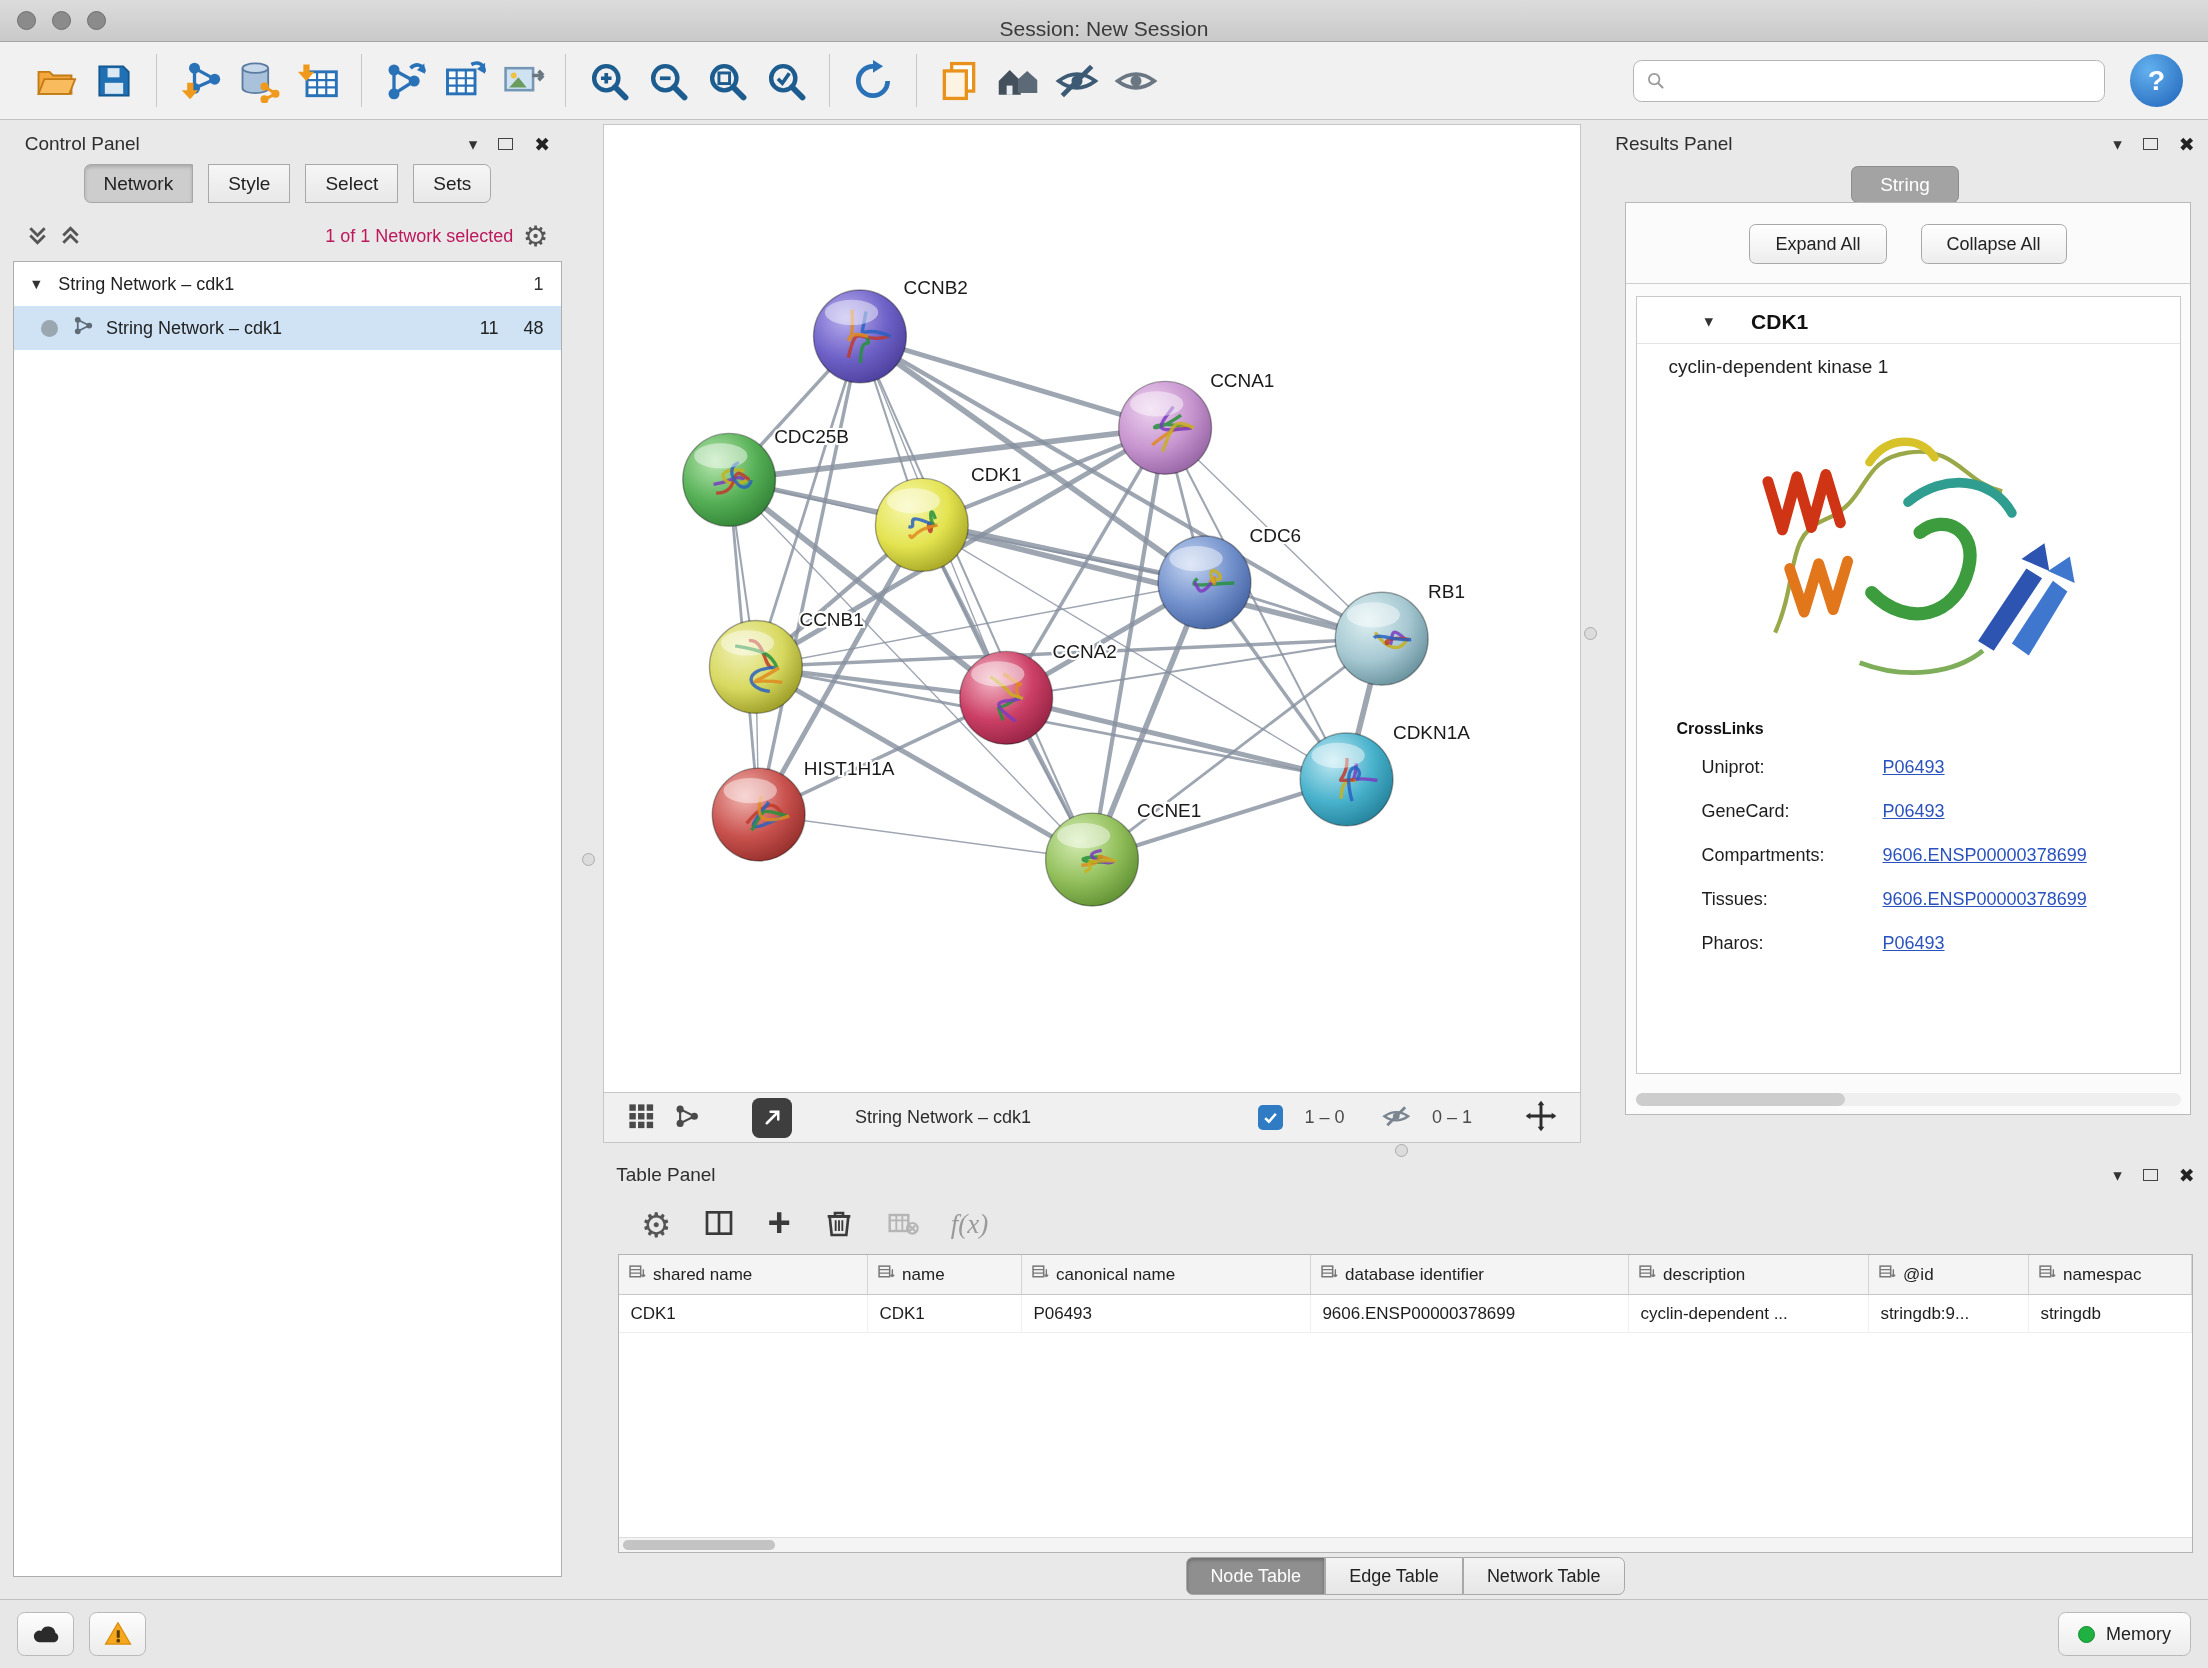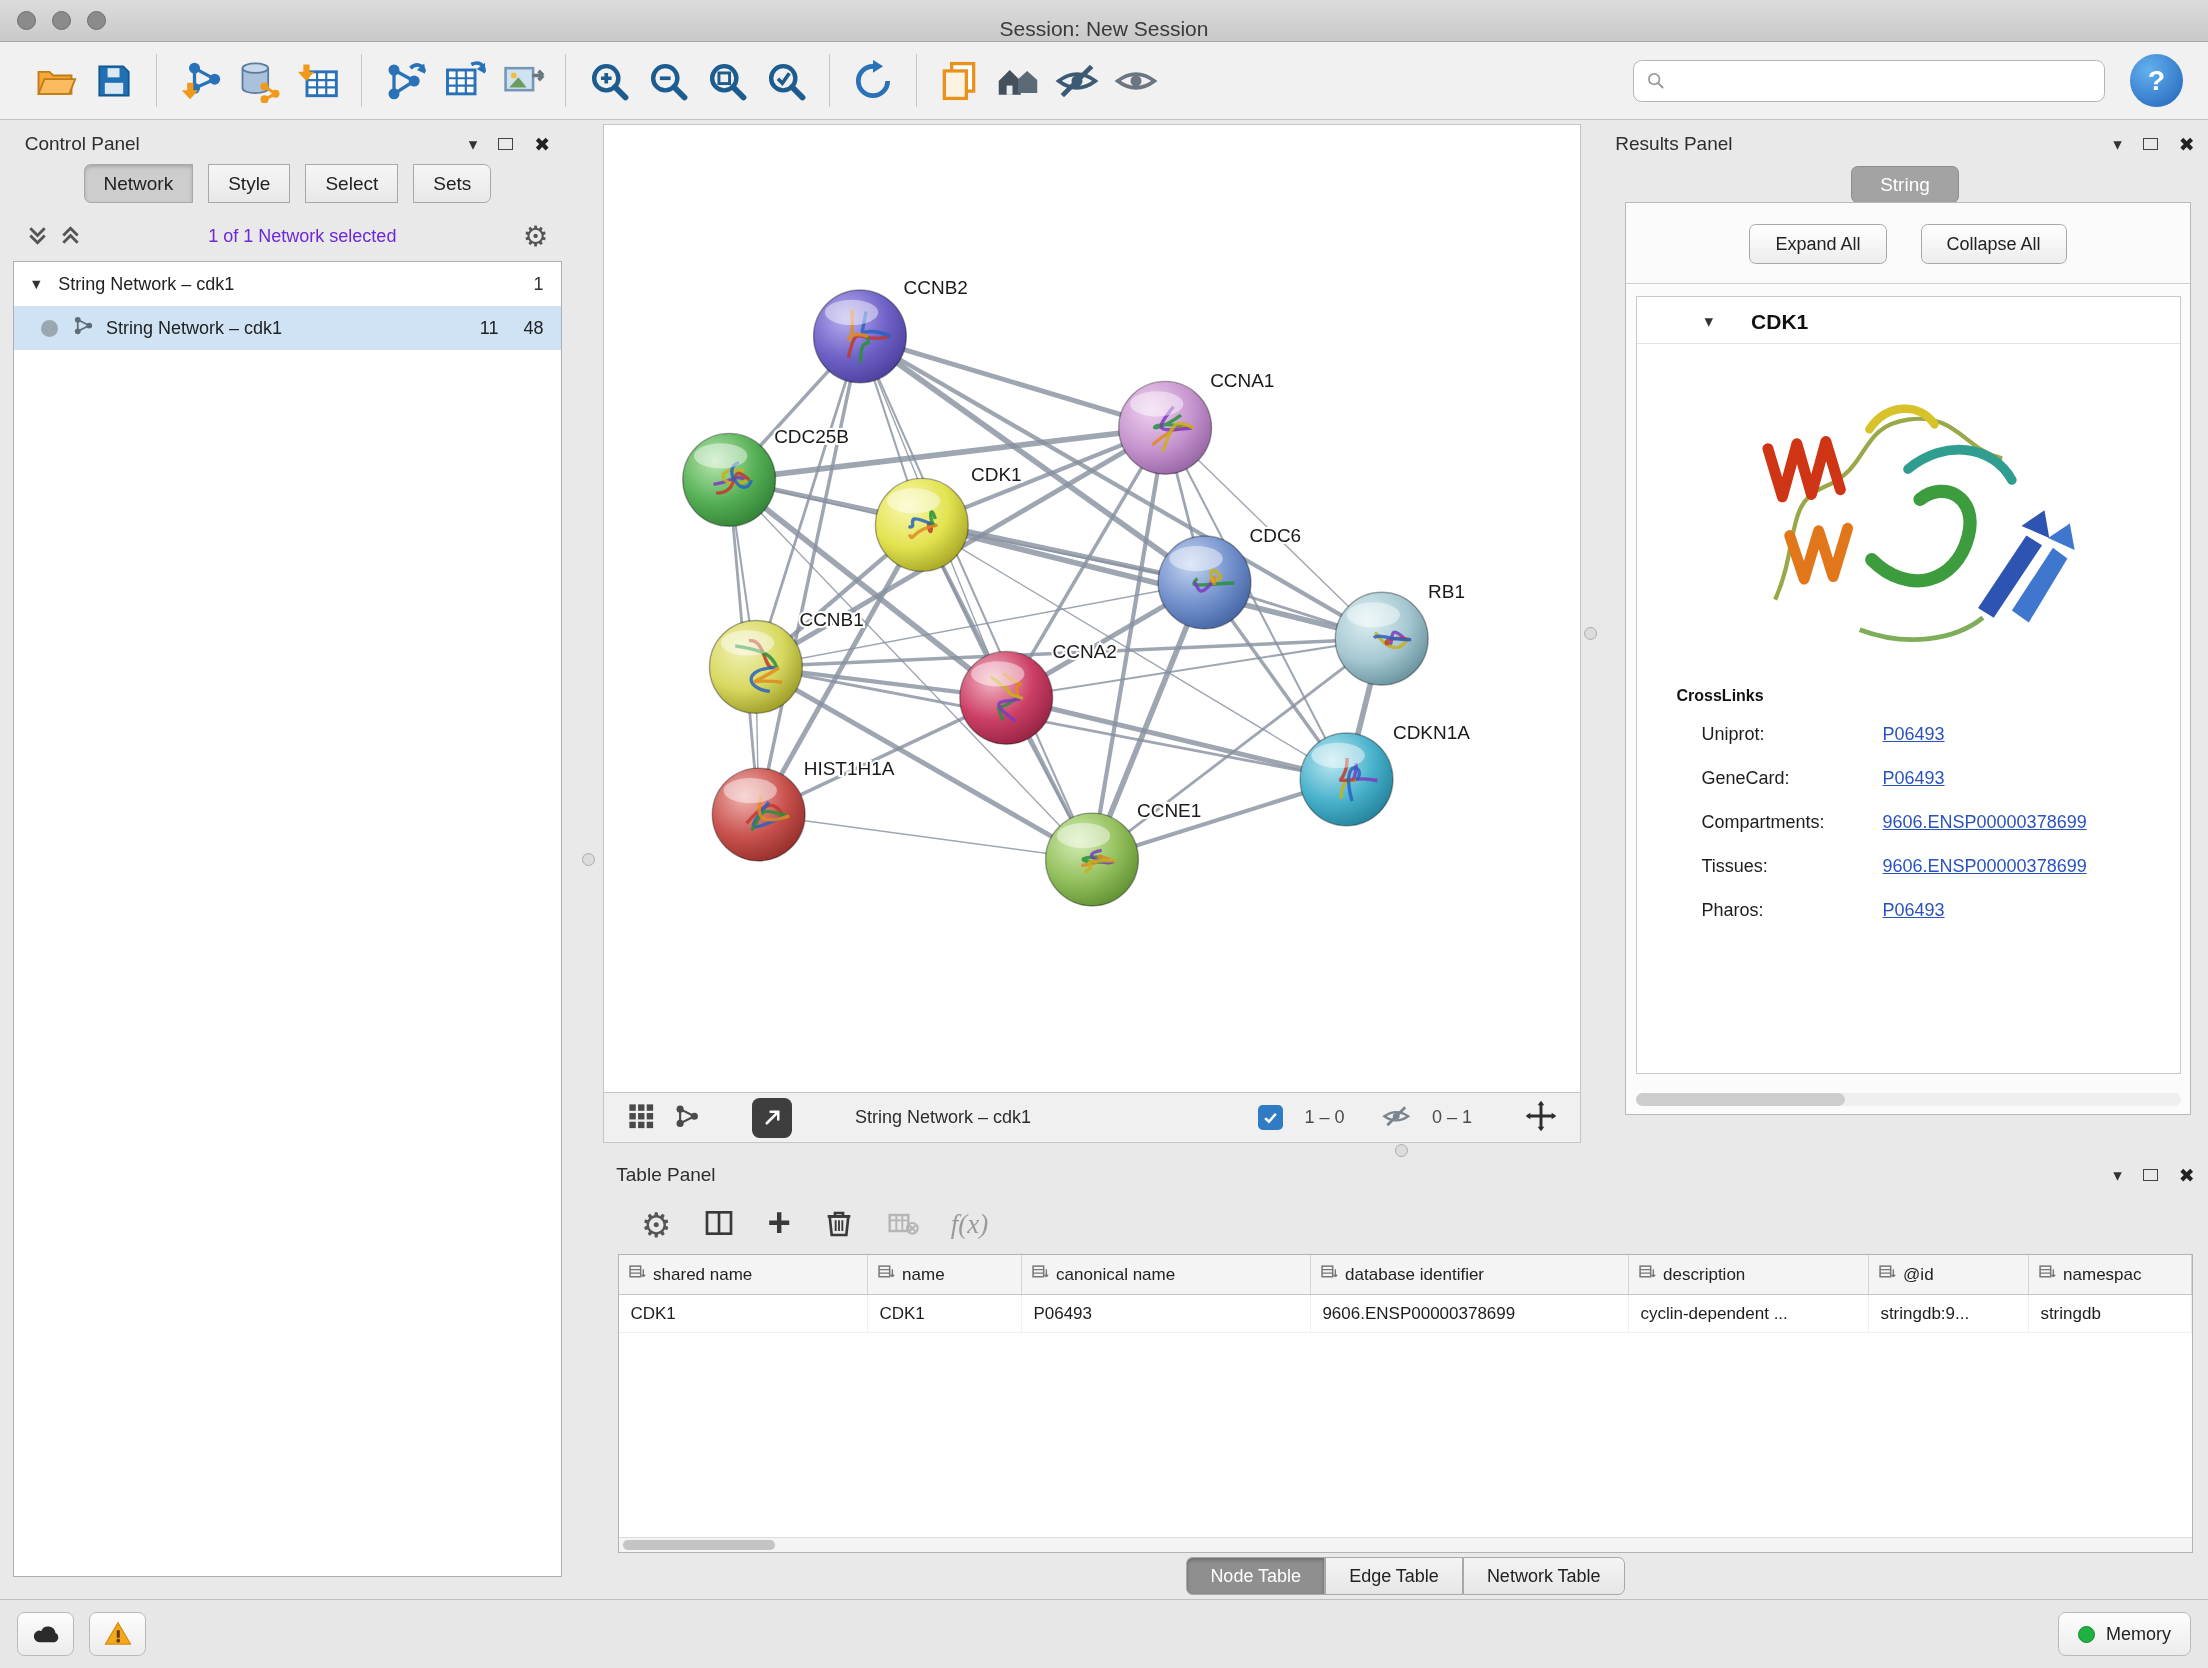--- a/index.html
+++ b/index.html
@@ -30,21 +30,21 @@
   .closeico{font-size:19px;color:#222;font-weight:bold}
 
   
   .control-panel{position:absolute;left:11.4px;top:124px;width:552px;bottom:91px;display:flex;flex-direction:column}
   .cp-tabs{display:flex;justify-content:center;align-items:flex-start;height:48px;gap:15px}
   .cp-tab{font-size:19px;color:#222;padding:7.6px 19px;border:1px solid #a8a8a8;background:linear-gradient(#f6f6f6,#e8e8e8);cursor:default}
   .cp-tab:first-child{border-radius:6.7px 0 0 6.7px}
   .cp-tab:last-child{border-radius:0 6.7px 6.7px 0}
   .cp-tab.sel{background:#cdcdcd;box-shadow:inset 0 1.9px 3.8px rgba(0,0,0,.18)}
   .cp-summary{display:flex;align-items:center;height:49px;padding:0 15px;gap:9.5px}
-  .cp-summary .sumtext{flex:1;text-align:center;font-size:18px;color:#6d28d9}
+  .cp-summary .sumtext{flex:1;text-align:right;font-size:18px;color:#be185d}
   .gear{font-size:28.5px;color:#555;line-height:1}
   .chev svg{width:23px;height:23px}
   .treebox{flex:1;background:#fff;border:1px solid #aeaeae;margin:0 1.9px;overflow:hidden}
   .trow{display:flex;align-items:center;height:44px;font-size:18px;color:#222}
   .trow .twist{width:44px;text-align:center;font-size:14.3px;color:#333}
   .trow .cnt{margin-left:auto;padding-right:17px;color:#333}
   .trow.child{background:#cfe3f5}
   .trow.child .bullet{width:17px;height:17px;border-radius:50%;background:#9aa7b1;margin:0 13.3px 0 27px}
   .trow.child .nets{margin-left:auto;display:flex;gap:25px;padding-right:17px}
   .shareico svg{width:23px;height:23px}
@@ -610,20 +610,21 @@
     <div class="rp-card">
       <div class="rp-btnrow">
         <button class="rp-btn">Expand All</button>
         <button class="rp-btn">Collapse All</button>
       </div>
       <div class="rp-section">
         <div class="rp-generow">
           <span class="tri">▾</span>
           <span class="rp-gene">CDK1</span>
         </div>
+        <div class="rp-desc">cyclin-dependent kinase 1</div>
         <div class="rp-structure">
           <svg viewBox="0 0 300 260">
             <path d="M40 205 C 60 160 48 125 80 112 C 120 96 108 62 150 56 C 190 50 198 82 228 88" stroke="#9aa84a" stroke-width="3.5" fill="none"></path>
             <path d="M34 80 L46 120 L58 76 L70 118 L82 74 L94 114" stroke="#cf3414" stroke-width="9" fill="none" stroke-linejoin="round" stroke-linecap="round"></path>
             <path d="M52 152 L64 188 L76 148 L88 186 L100 146" stroke="#e2761b" stroke-width="9" fill="none" stroke-linejoin="round" stroke-linecap="round"></path>
             <path d="M118 64 C 133 42 160 42 172 60" stroke="#d8c22a" stroke-width="7" fill="none" stroke-linecap="round"></path>
             <path d="M120 172 C 150 202 190 192 200 152 C 208 120 180 106 160 122" stroke="#3d9c3d" stroke-width="11" fill="none" stroke-linecap="round"></path>
             <path d="M150 97 C 180 72 220 77 236 106" stroke="#2f9d8f" stroke-width="8" fill="none" stroke-linecap="round"></path>
             <path d="M208 212 L248 152 L261 160 L221 220 Z" fill="#2d54b0"></path>
             <path d="M236 214 L270 162 L282 171 L250 224 Z" fill="#3f77cf"></path>

